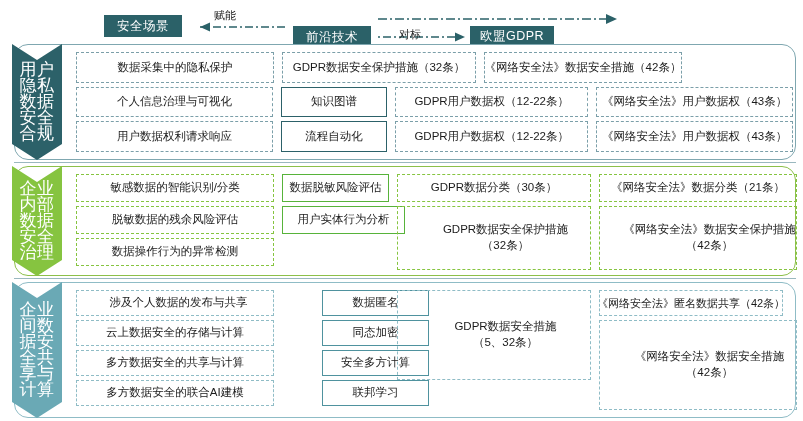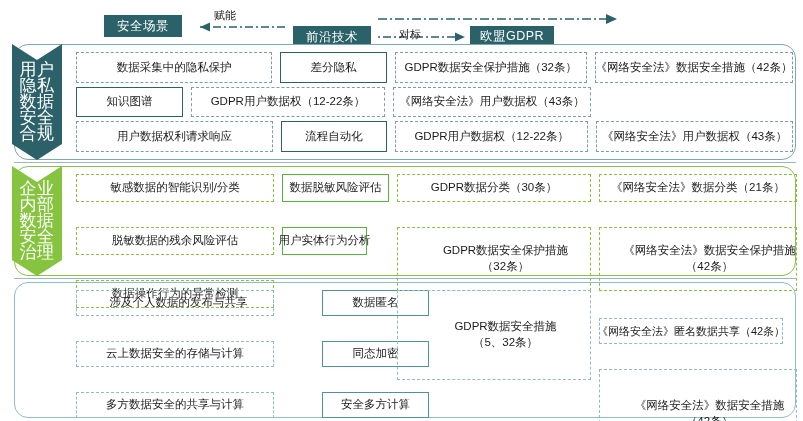--- a/index.html
+++ b/index.html
@@ -140,21 +140,21 @@
 
   .section.s3 .c-scene,
   .section.s3 .c-gdpr,
   .section.s3 .c-law { border-color: #8fbcc6; }
   .section.s3 .c-tech { border-color: #4f929e; margin-left: 40px; }
 
   
   .span-col {
     display: flex;
     flex-direction: column;
-    gap: 25px;
+    gap: 4px;
     flex: 0 0 auto;
   }
   .span-col .cell { flex: none; }
 
   
   .sep {
     position: absolute;
     left: 14px; width: 782px; height: 0;
     border-top: 1.2px solid #9ab8bf;
     z-index: 1;
@@ -194,25 +194,25 @@
 <div id="body-area">
 
   <div class="section s1" style="top:0px;height:116px;">
     <div class="panel"></div>
     <div class="ribbon">
       <div class="ribbon-text">用户隐私数据安全合规</div>
     </div>
     <div class="rows">
       <div class="row">
         <div class="cell c-scene">数据采集中的隐私保护</div>
-        <div class="cell c-tech">差分隐私</div>
         <div class="cell c-gdpr">GDPR数据安全保护措施（32条）</div>
         <div class="cell c-law">《网络安全法》数据安全措施（42条）</div>
       </div>
       <div class="row">
+        <div class="cell c-scene">个人信息治理与可视化</div>
         <div class="cell c-tech">知识图谱</div>
         <div class="cell c-gdpr">GDPR用户数据权（12-22条）</div>
         <div class="cell c-law">《网络安全法》用户数据权（43条）</div>
       </div>
       <div class="row">
         <div class="cell c-scene">用户数据权利请求响应</div>
         <div class="cell c-tech">流程自动化</div>
         <div class="cell c-gdpr">GDPR用户数据权（12-22条）</div>
         <div class="cell c-law">《网络安全法》用户数据权（43条）</div>
       </div>
@@ -228,56 +228,59 @@
     </div>
     <div class="rows">
       <div class="row">
         <div class="span-col" style="width:198px;">
           <div class="cell c-scene" style="width:198px;height:28px;">敏感数据的智能识别/分类</div>
           <div class="cell c-scene" style="width:198px;height:28px;">脱敏数据的残余风险评估</div>
           <div class="cell c-scene" style="width:198px;height:28px;">数据操作行为的异常检测</div>
         </div>
         <div class="span-col" style="width:107px;">
           <div class="cell c-tech" style="width:107px;height:28px;">数据脱敏风险评估</div>
-          <div class="cell c-tech" style="width:85px;height:28px;">用户实体行为分析</div>
+          <div class="cell c-tech" style="width:123px;height:28px;">用户实体行为分析</div>
         </div>
         <div class="span-col" style="width:194px;">
           <div class="cell c-gdpr" style="width:194px;height:28px;">GDPR数据分类（30条）</div>
           <div class="cell c-gdpr wrap" style="width:194px;height:64px;">GDPR数据安全保护措施<br>（32条）</div>
         </div>
         <div class="span-col" style="width:198px;">
           <div class="cell c-law" style="width:198px;height:28px;">《网络安全法》数据分类（21条）</div>
           <div class="cell c-law wrap" style="width:198px;height:64px;">《网络安全法》数据安全保护措施<br>（42条）</div>
         </div>
       </div>
     </div>
   </div>
 
   <div class="sep" style="top:234px;"></div>
 
   <div class="section s3" style="top:238px;height:136px;">
     <div class="panel"></div>
+    <div class="ribbon">
+      <div class="ribbon-text">企业间数据安全共享与计算</div>
+    </div>
     <div class="rows">
       <div class="row">
         <div class="span-col" style="width:198px;">
           <div class="cell c-scene" style="width:198px;height:26px;padding-left:7px;">涉及个人数据的发布与共享</div>
           <div class="cell c-scene" style="width:198px;height:26px;">云上数据安全的存储与计算</div>
           <div class="cell c-scene" style="width:198px;height:26px;">多方数据安全的共享与计算</div>
           <div class="cell c-scene" style="width:198px;height:26px;">多方数据安全的联合AI建模</div>
         </div>
         <div class="span-col" style="width:107px;">
           <div class="cell c-tech" style="width:107px;height:26px;">数据匿名</div>
           <div class="cell c-tech" style="width:107px;height:26px;">同态加密</div>
           <div class="cell c-tech" style="width:107px;height:26px;">安全多方计算</div>
           <div class="cell c-tech" style="width:107px;height:26px;">联邦学习</div>
         </div>
         <div class="span-col" style="width:194px;">
           <div class="cell c-gdpr wrap" style="width:194px;height:90px;">GDPR数据安全措施<br>（5、32条）</div>
         </div>
         <div class="span-col" style="width:198px;">
-          <div class="cell c-law" style="width:184px;height:26px;font-size:11px;margin-top:28px;">《网络安全法》匿名数据共享（42条）</div>
+          <div class="cell c-law" style="width:184px;height:26px;font-size:11px;">《网络安全法》匿名数据共享（42条）</div>
           <div class="cell c-law wrap" style="width:198px;height:90px;">《网络安全法》数据安全措施<br>（42条）</div>
         </div>
       </div>
     </div>
   </div>
 
 </div>
 
 </body></html>

